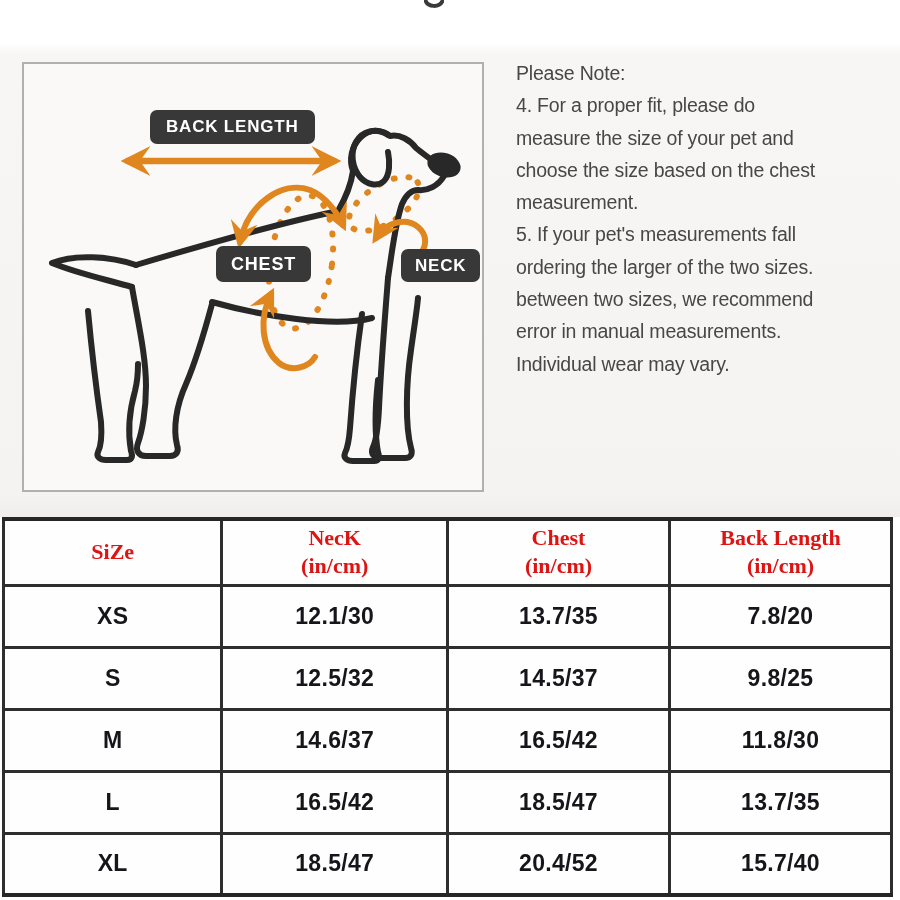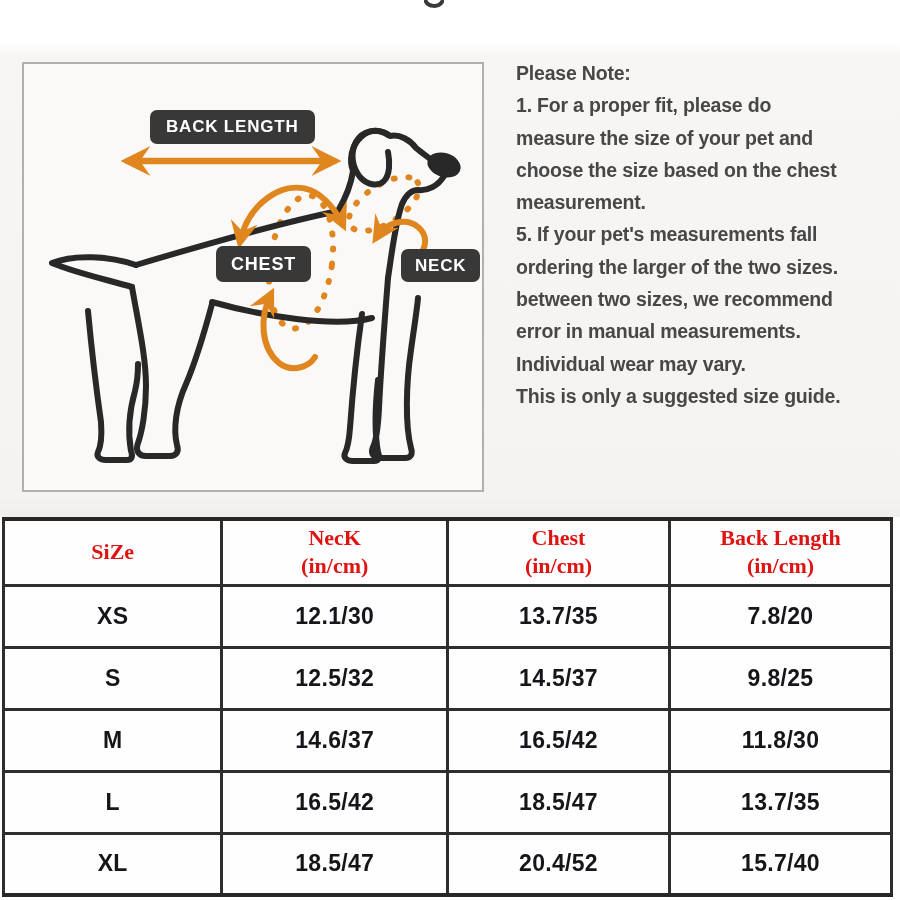--- a/index.html
+++ b/index.html
@@ -20,21 +20,21 @@
 
   .measure-label{position:absolute;display:flex;align-items:center;justify-content:center;
     background:#383838;color:#ffffff;font-weight:700;border-radius:7px;
     letter-spacing:0.8px;white-space:nowrap;}
   .lbl-backlength{left:126px;top:46px;height:34px;padding:0 16px;font-size:17px;}
   .lbl-chest{left:192px;top:182px;height:36px;padding:0 15px;font-size:18px;}
   .lbl-neck{left:377px;top:185px;height:33px;padding:0 14px;font-size:17px;}
 
   
   .note-col{position:absolute;left:516px;top:57px;width:380px;}
-  .note-line{font-size:19.5px;line-height:32.3px;color:#474747;font-weight:700;
+  .note-line{font-size:19.5px;line-height:32.3px;color:#474747;font-weight:400;
     letter-spacing:-0.2px;white-space:nowrap;}
 
   
   .table-wrap{position:absolute;left:0;top:517px;width:900px;height:383px;background:#ffffff;}
   table.size-table{border-collapse:collapse;table-layout:fixed;width:891px;margin-left:2px;
     background:#fefefe;}
   .size-table th,.size-table td{border:3px solid #2e2e2e;text-align:center;vertical-align:middle;
     padding:0;}
   .size-table thead tr{height:66px;}
   .size-table tbody tr{height:62px;}
@@ -103,30 +103,29 @@
         </g>
       </svg>
 
       <div class="measure-label lbl-backlength">BACK LENGTH</div>
       <div class="measure-label lbl-chest">CHEST</div>
       <div class="measure-label lbl-neck">NECK</div>
     </div>
 
     <div class="note-col">
       <div class="note-line">Please Note:</div>
-      <div class="note-line">1. For a proper fit, please do</div>
+      <div class="note-line">4. For a proper fit, please do</div>
       <div class="note-line">measure the size of your pet and</div>
       <div class="note-line">choose the size based on the chest</div>
       <div class="note-line">measurement.</div>
       <div class="note-line">5. If your pet's measurements fall</div>
       <div class="note-line">ordering the larger of the two sizes.</div>
       <div class="note-line">between two sizes, we recommend</div>
       <div class="note-line">error in manual measurements.</div>
       <div class="note-line">Individual wear may vary.</div>
-      <div class="note-line">This is only a suggested size guide.</div>
     </div>
   </div>
 
   <div class="table-wrap">
     <table class="size-table">
       <colgroup>
         <col style="width:24.6%">
           <col style="width:25.4%">
           <col style="width:25%">
           <col style="width:25%">

